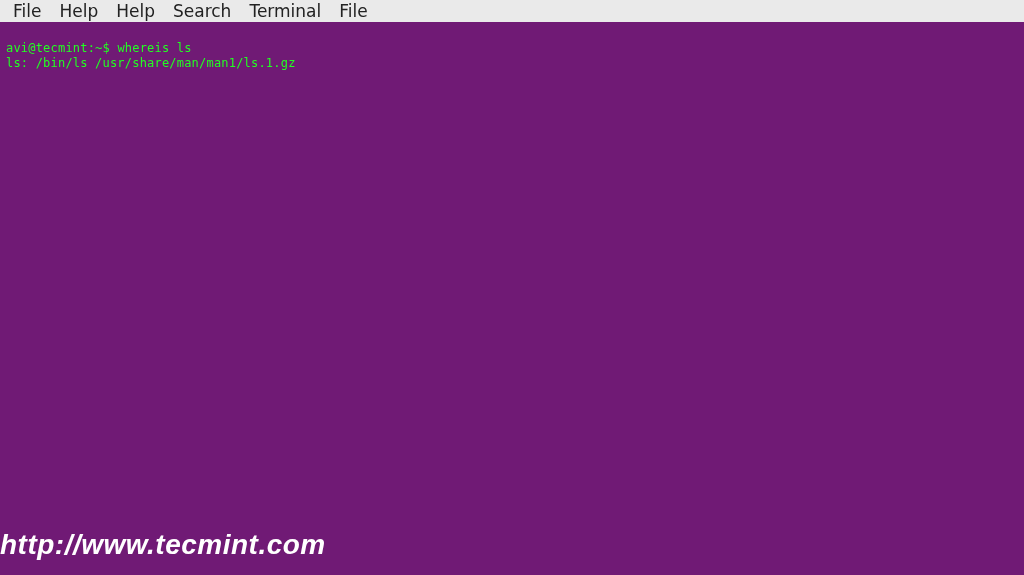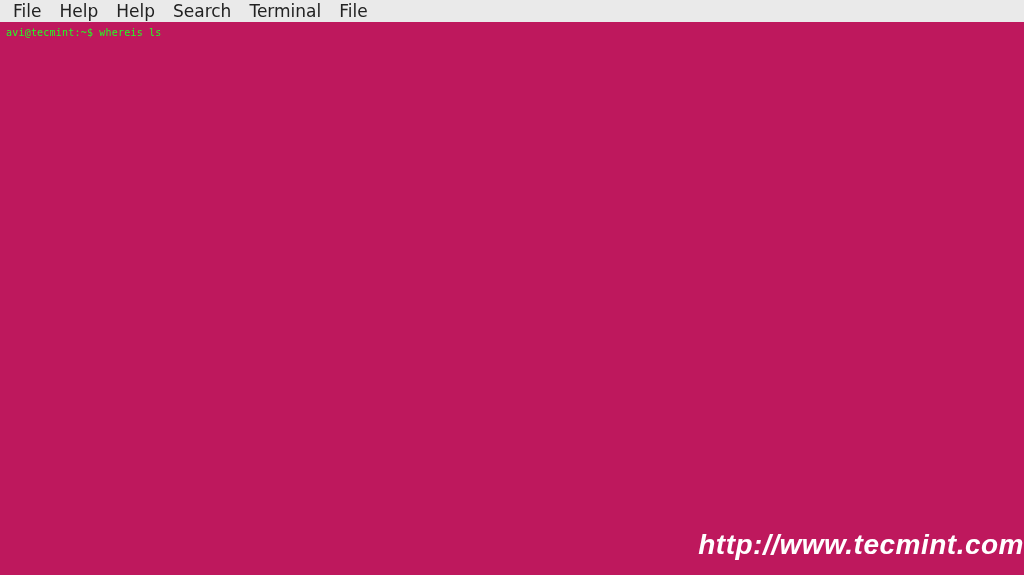--- a/index.html
+++ b/index.html
@@ -26,23 +26,23 @@
       font-size: 17px;
       color: #222;
     }
     .menu-item {
       padding: 2px 9px;
       cursor: pointer;
     }
     .terminal {
       width: 100%;
       height: calc(100% - 22px);
-      background: #be185d;
-      padding: 3px 6px;
-      font-size: 10px;
+      background: #701a75;
+      padding: 19px 6px;
+      font-size: 12px;
       line-height: 15px;
       letter-spacing: 0.2px;
     }
     .term-line {
       white-space: pre;
       font-family: "DejaVu Sans Mono", "Liberation Mono", monospace;
     }
     .prompt {
       color: #22ff22;
     }
@@ -62,21 +62,21 @@
       border: 1px solid #22ff22;
       vertical-align: text-bottom;
       margin-bottom: 1px;
       margin-left: 2px;
     }
     .watermark {
       position: absolute;
       bottom: 14px;
       left: 0;
       width: 100%;
-      text-align: right;
+      text-align: left;
       color: #fff;
       font-family: Arial, sans-serif;
       font-size: 28px;
       font-weight: bold;
       font-style: italic;
       letter-spacing: 0.5px;
     }
   </style>
 </head>
 <body>
@@ -85,15 +85,16 @@
   <div class="menu-item">File</div>
   <div class="menu-item">Help</div>
   <div class="menu-item">Help</div>
   <div class="menu-item">Search</div>
   <div class="menu-item">Terminal</div>
   <div class="menu-item">File</div>
 </div>
 
 <div class="terminal">
   <div class="term-line"><span class="prompt">avi@tecmint:~</span><span class="dollar">$</span> <span class="command">whereis ls</span></div>
+  <div class="term-line"><span class="output">ls: /bin/ls /usr/share/man/man1/ls.1.gz</span></div>
 </div>
 
 <div class="watermark">http://www.tecmint.com</div>
 
 </body></html>

